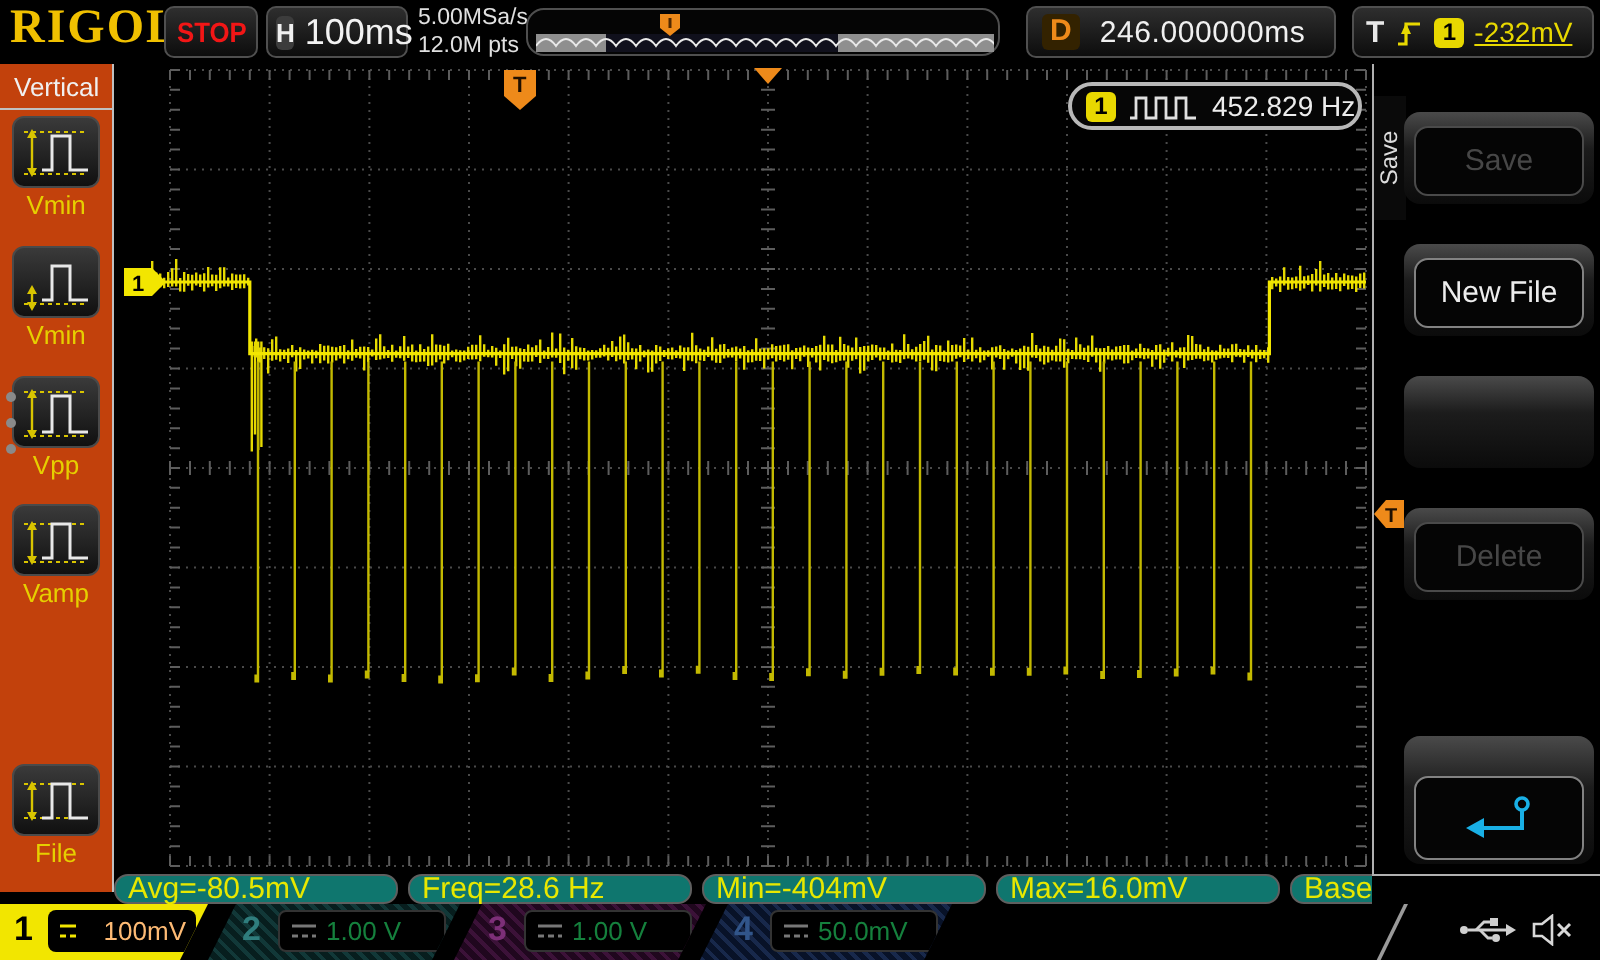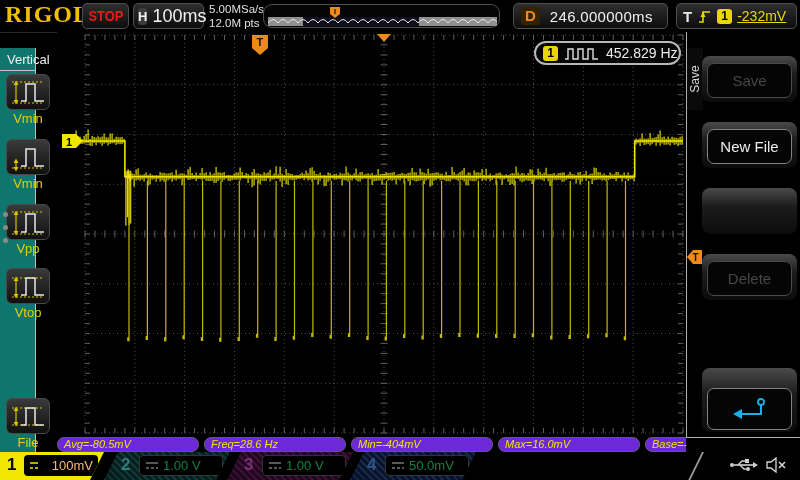--- a/index.html
+++ b/index.html
@@ -27,21 +27,21 @@
   #d-box{left:513px;top:3px;width:155px;height:26px;display:flex;align-items:center;gap:10px;padding-left:7px;}
   #d-box .dlab{color:#ee8a1a;font-weight:700;font-size:15px;background:#332200;border-radius:3px;padding:0 4px;line-height:18px;}
   #d-box .val{color:#f0f0f0;font-size:15px;letter-spacing:.3px;}
   #t-box{left:676px;top:3px;width:121px;height:26px;display:flex;align-items:center;gap:5px;padding-left:6px;}
   #t-box .tlab{color:#e8e8e8;font-weight:700;font-size:15px;}
   .ch-badge{background:#e8d800;color:#000;font-weight:700;font-size:12px;width:15px;height:15px;border-radius:3px;
             display:flex;align-items:center;justify-content:center;}
   #t-box .val{color:#e8d800;font-size:14px;text-decoration:underline;}
 
   
-  #sidebar{position:absolute;left:0;top:48px;width:36px;height:414px;border-right:1px solid #c0c0c0;box-sizing:border-box;background:#0f766e;}
+  #sidebar{position:absolute;left:0;top:32px;width:57px;height:414px;border-right:1px solid #c0c0c0;box-sizing:border-box;background:#c2410c;}
   #sb-title{color:#f0f0f0;font-size:13px;padding:4px 0 3px 7px;border-bottom:1px solid #c0c0c0;}
   .sb-item{position:absolute;left:0;width:56px;text-align:center;}
   .sb-btn{margin:0 auto;width:42px;height:34px;border:1px solid #4a4a4a;border-radius:6px;
           background:linear-gradient(#3a3a3a,#101010);display:flex;align-items:center;justify-content:center;}
   .sb-label{color:#e6cf00;font-size:13px;margin-top:1px;}
   #sb-dots{position:absolute;left:3px;top:156px;}
   #sb-dots .dot{width:5px;height:5px;border-radius:50%;background:#8a8a8a;margin:8px 0;}
   .ic-w{stroke:#e8e8e8;fill:none;stroke-width:1.5;}
   .ic-y{stroke:#d8c400;fill:none;stroke-width:1.2;}
   .ic-yf{fill:#d8c400;stroke:none;}
@@ -61,22 +61,22 @@
   #menu-tab{position:absolute;left:1px;top:16px;width:16px;height:62px;background:#0a0a0a;display:flex;align-items:center;justify-content:center;}
   #menu-tab span{transform:rotate(-90deg);color:#dcdcdc;font-size:12px;white-space:nowrap;}
   .menu-frame{position:absolute;left:16px;width:95px;border-radius:8px;
               background:linear-gradient(#4a4a4a,#1c1c1c 40%,#0b0b0b);}
   .menu-btn{position:absolute;left:21px;width:85px;height:35px;background:#050505;border:1px solid #828282;border-radius:7px;
             color:#ededed;font-size:15px;display:flex;align-items:center;justify-content:center;box-sizing:border-box;}
   .menu-btn.disabled{color:#474747;border-color:#4a4a4a;}
 
   
   #measure-bar{position:absolute;left:57px;top:437px;width:629px;height:15px;display:flex;gap:5px;overflow:hidden;}
-  .m-box{flex:0 0 134px;height:13px;border:1px solid #5f5f5f;border-radius:7px;background:#6d28d9;
-         color:#e8e800;font-size:11px;line-height:13px;padding-left:6px;white-space:nowrap;box-sizing:content-box;font-style:italic;}
+  .m-box{flex:0 0 134px;height:13px;border:1px solid #5f5f5f;border-radius:7px;background:#0f766e;
+         color:#e8e800;font-size:15px;line-height:13px;padding-left:6px;white-space:nowrap;box-sizing:content-box;}
 
   
   #channel-bar{position:absolute;left:0;top:452px;width:800px;height:28px;background:#000;}
   .ch{position:absolute;top:0;height:28px;}
   .ch .num{position:absolute;top:3px;font-weight:700;font-size:17px;}
   .ch .vbox{position:absolute;top:3px;height:21px;background:#000;border-radius:4px;display:flex;align-items:center;
             gap:4px;padding:0 5px;box-sizing:border-box;}
   .ch .scale{font-size:13px;}
   #ch1{left:0;width:104px;background:#f2e600;clip-path:polygon(0 0,100% 0,calc(100% - 14px) 100%,0 100%);}
   #ch1 .num{left:7px;color:#000;}
@@ -196,21 +196,21 @@
     <div class="sb-btn">
         <svg width="36" height="30">
       <line class="ic-dot" x1="2" y1="7" x2="34" y2="7"></line>
           <line class="ic-dot" x1="2" y1="26" x2="34" y2="26"></line>
       <path class="ic-w" d="M11,24 H16 V7 H25 V24 H34"></path>
       <line class="ic-y" x1="6" y1="8" x2="6" y2="25"></line>
       <polygon class="ic-yf" points="3.5,10 8.5,10 6,5.5"></polygon>
           <polygon class="ic-yf" points="3.5,23 8.5,23 6,27.5"></polygon>
     </svg>
       </div>
-    <div class="sb-label">Vtop</div>
+    <div class="sb-label">Vamp</div>
   </div>
 
 
   <div class="sb-item" style="top:350px">
     <div class="sb-btn">
         <svg width="36" height="30">
       <line class="ic-dot" x1="2" y1="7" x2="34" y2="7"></line>
           <line class="ic-dot" x1="2" y1="24" x2="34" y2="24"></line>
       <path class="ic-w" d="M11,24 H16 V7 H25 V24 H34"></path>
       <line class="ic-y" x1="6" y1="8" x2="6" y2="23"></line>

